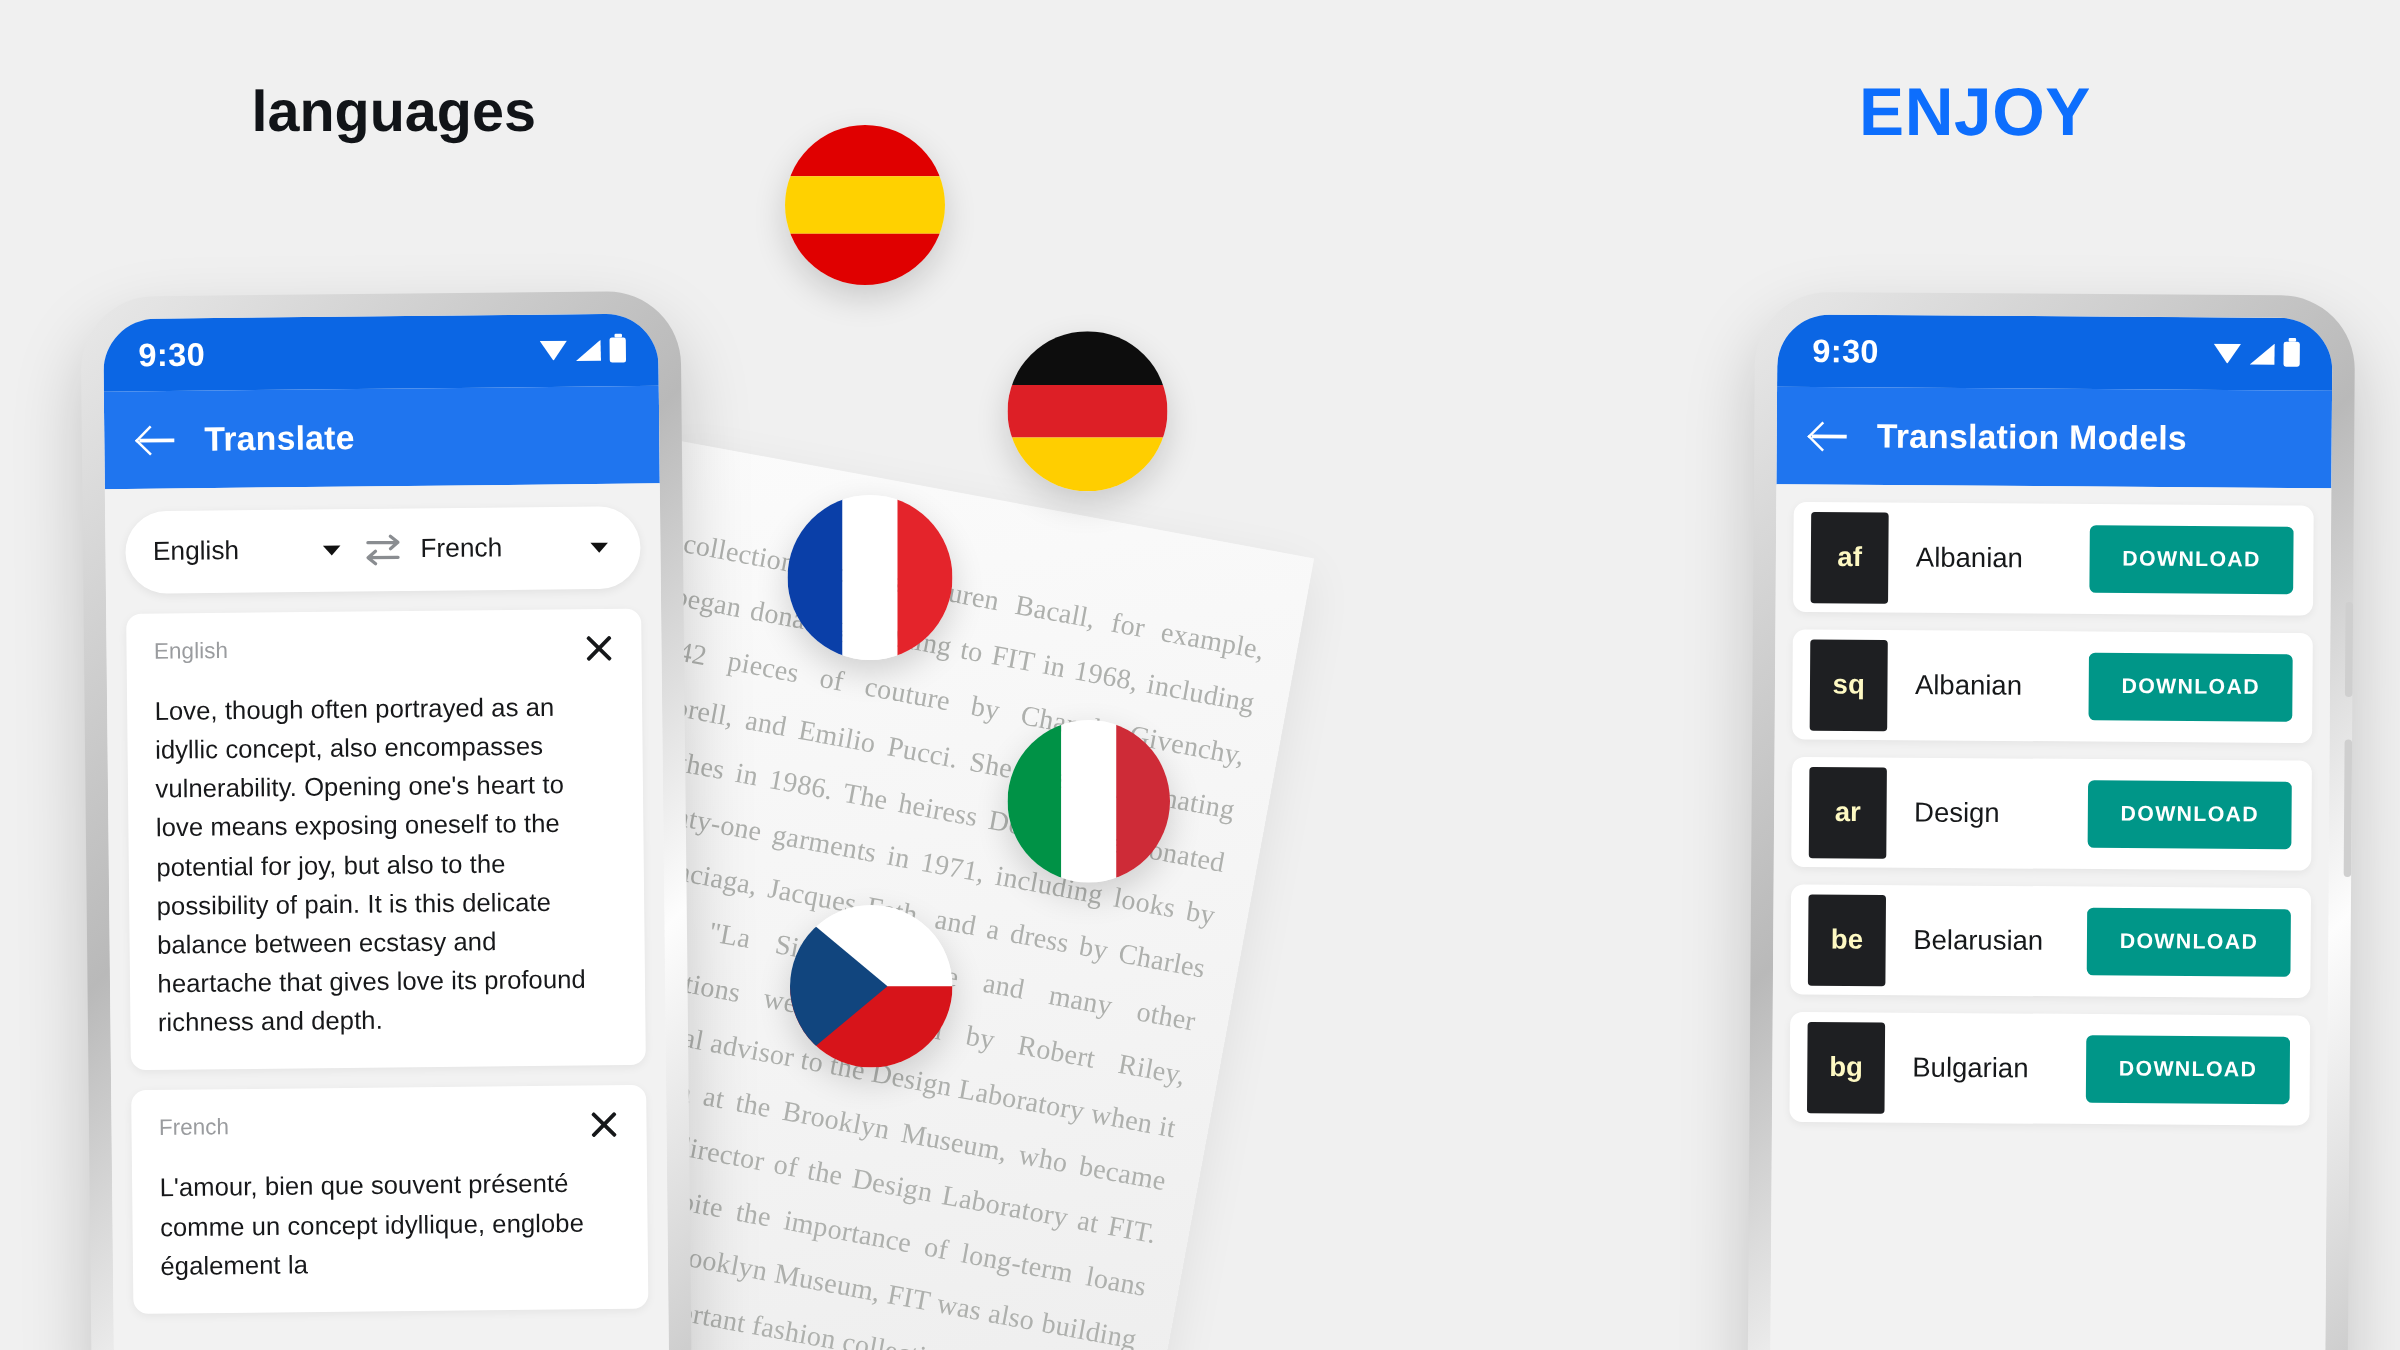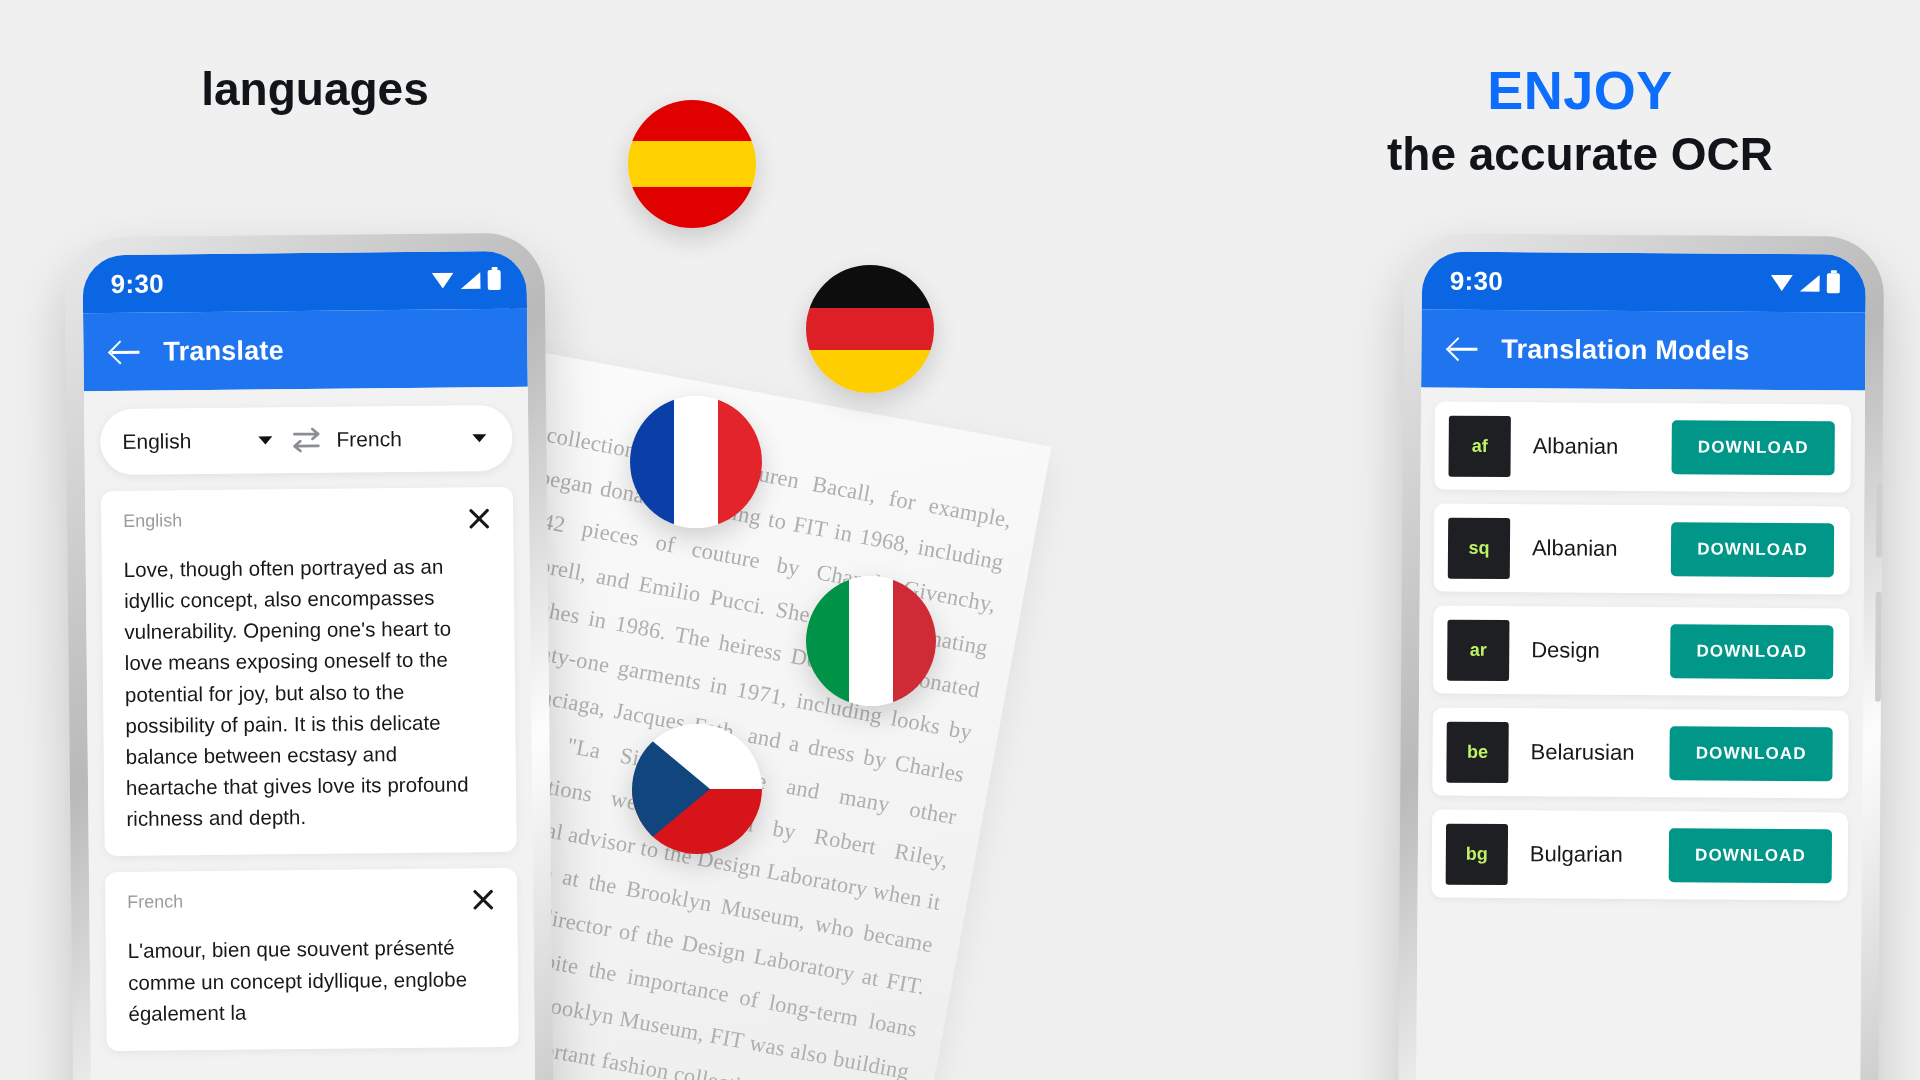--- a/index.html
+++ b/index.html
@@ -242,25 +242,25 @@
     background:#fff;
     border-radius:10px;
     height:88px;
     margin-bottom:14px;
     display:flex;
     align-items:center;
     padding:0 16px 0 14px;
     box-shadow:0 2px 7px rgba(0,0,0,.06);
   }
   .ml-badge {
-    width:62px; height:61px;
+    width:62px; height:73px;
     background:#1e1f22;
     border-radius:3px;
-    color:#bef264;
-    font-size:18px;
+    color:#fef9c3;
+    font-size:22px;
     font-weight:bold;
     display:flex; align-items:center; justify-content:center;
     flex:0 0 auto;
   }
   .ml-name {
     font-size:22px; color:#16181a;
     margin-left:22px;
     flex:1 1 auto;
     white-space:nowrap; overflow:hidden;
   }
@@ -293,21 +293,20 @@
 </div>
 <div class="paper">
   <p>collection. Actress Lauren Bacall, for example, began donating clothing to FIT in 1968, including 142 pieces of couture by Chanel, Givenchy, Norell, and Emilio Pucci. She was still donating clothes in 1986. The heiress Doris Duke donated twenty-one garments in 1971, including looks by Balenciaga, Jacques Fath, and a dress by Charles James "La Sirene." These and many other acquisitions were overseen by Robert Riley, curatorial advisor to the Design Laboratory when it had been at the Brooklyn Museum, who became the first director of the Design Laboratory at FIT. Thus, despite the importance of long-term loans from the Brooklyn Museum, FIT was also building its own important fashion collection.</p>
 </div>
 
 <div class="headline" id="headline-left">
   <span class="hl-bot">languages</span>
 </div>
 <div class="headline" id="headline-right">
   <span class="hl-top">ENJOY</span>
-  <span class="hl-bot">the accurate OCR</span>
 </div>
 
 <div class="flag" style="left:628px;top:100px;width:128px;height:128px;">
   <div class="band" style="height:32%;background:#e00000"></div>
   <div class="band" style="height:36%;background:#ffd100"></div>
   <div class="band" style="height:32%;background:#e00000"></div>
 </div>
 
 <div class="flag" style="left:806px;top:265px;width:128px;height:128px;">
   <div class="band" style="height:33.4%;background:#0d0d0d"></div>

